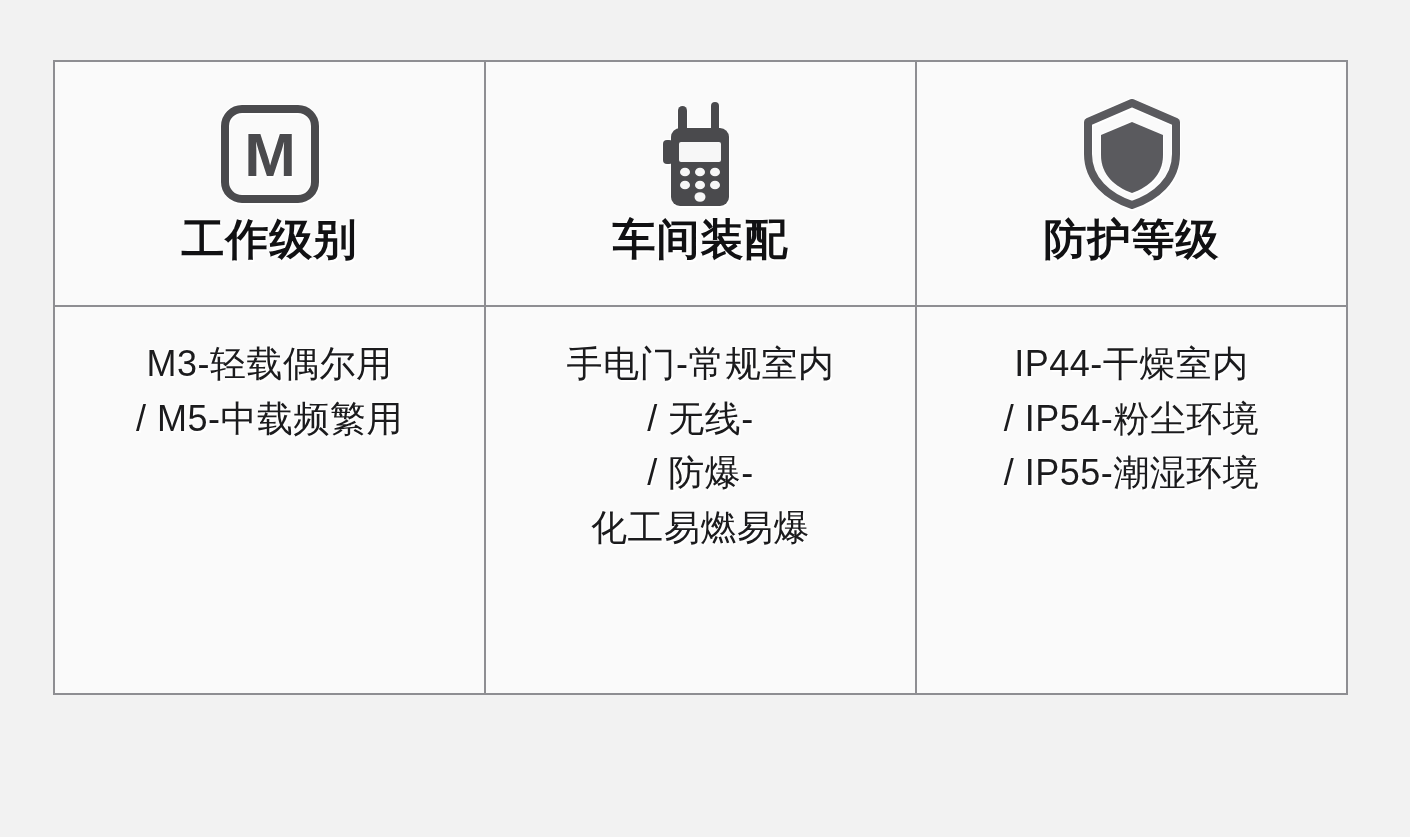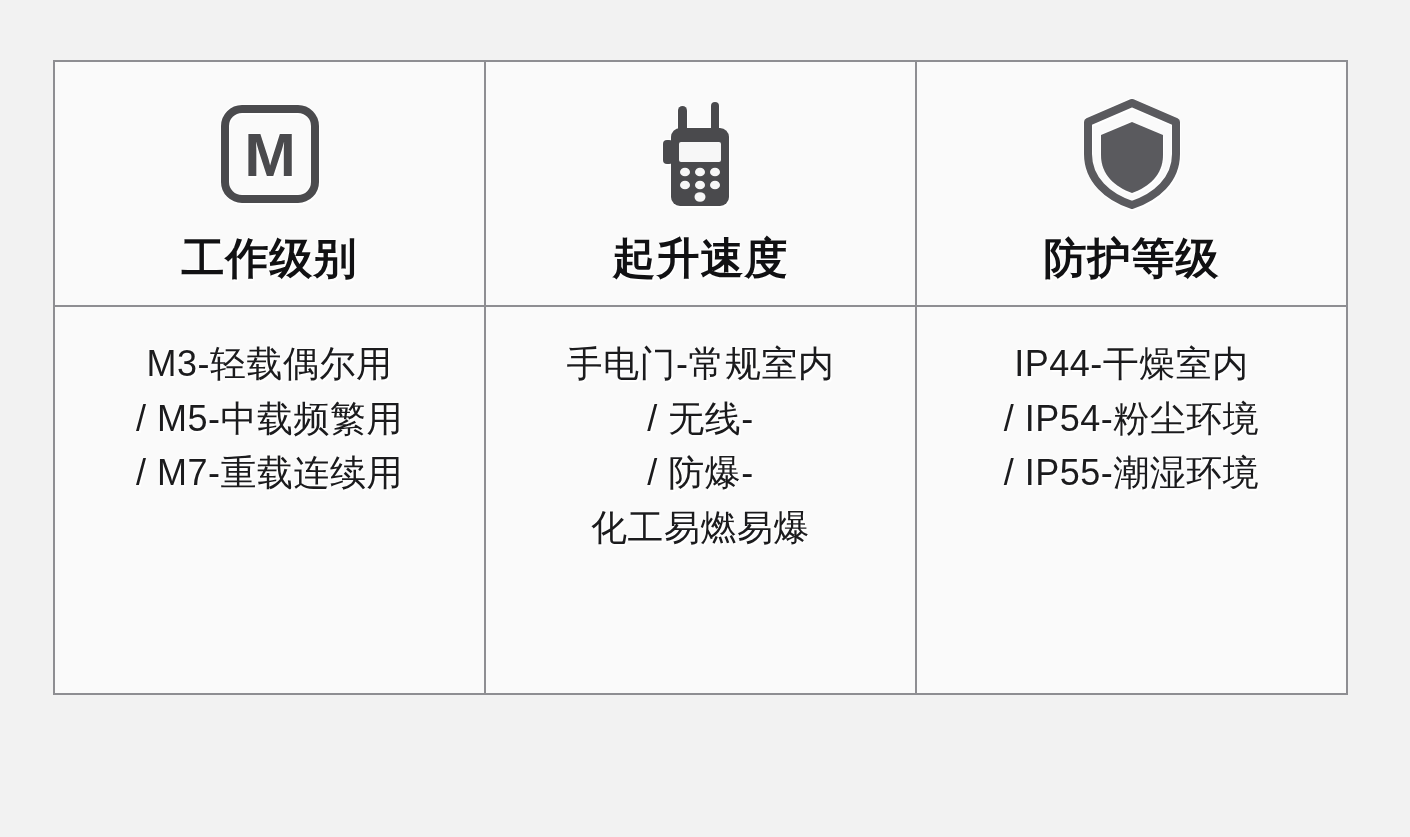--- a/index.html
+++ b/index.html
@@ -67,21 +67,21 @@
   .icon-wrap {
     height: 108px;
     display: flex;
     align-items: center;
     justify-content: center;
     filter: drop-shadow(1.5px 2px 0.5px rgba(255,255,255,0.95))
             drop-shadow(-1px -1px 0.5px rgba(255,255,255,0.75));
   }
 
   .header-title {
-    margin-top: 27px;
+    margin-top: 8px;
     font-size: 43px;
     font-weight: bold;
     color: #111113;
     letter-spacing: 1px;
     line-height: 1.1;
     text-shadow: 1.5px 2px 0 rgba(255,255,255,0.95),
                  -1px -1px 0 rgba(255,255,255,0.6);
     white-space: nowrap;
   }
 
@@ -137,42 +137,41 @@
             <ellipse cx="30" cy="74" rx="5" ry="4.3"></ellipse>
             <ellipse cx="45" cy="74" rx="5" ry="4.3"></ellipse>
             <ellipse cx="60" cy="74" rx="5" ry="4.3"></ellipse>
             <ellipse cx="30" cy="87" rx="5" ry="4.3"></ellipse>
             <ellipse cx="45" cy="87" rx="5" ry="4.3"></ellipse>
             <ellipse cx="60" cy="87" rx="5" ry="4.3"></ellipse>
             <ellipse cx="45" cy="99" rx="5.5" ry="4.8"></ellipse>
           </g>
         </svg>
       </div>
-      <div class="header-title">起升速度</div>
+      <div class="header-title">车间装配</div>
     </div>
 
     <div class="cell header-cell">
       <div class="icon-wrap">
         <svg class="icon-svg" width="100" height="112" viewBox="0 0 100 112">
           <path d="M50 5 L94 24 L94 56 C94 82 74 99 50 107 C26 99 6 82 6 56 L6 24 Z" fill="none" stroke="#5a5a5e" stroke-width="8" stroke-linejoin="round"></path>
           <path d="M50 24 L81 37 L81 57 C81 77 67 89 50 95 C33 89 19 77 19 57 L19 37 Z" fill="#5a5a5e"></path>
         </svg>
       </div>
       <div class="header-title">防护等级</div>
     </div>
 
   </div>
 
   <div class="row body-row">
 
     <div class="cell body-cell">
       <div class="body-text">
         <span class="line">M3-轻载偶尔用</span>
         <span class="line">/ M5-中载频繁用</span>
-        <span class="line">/ M7-重载连续用</span>
       </div>
     </div>
 
 
     <div class="cell body-cell">
       <div class="body-text">
         <span class="line">手电门-常规室内</span>
         <span class="line">/ 无线-</span>
         <span class="line">/ 防爆-</span>
         <span class="line">化工易燃易爆</span>

